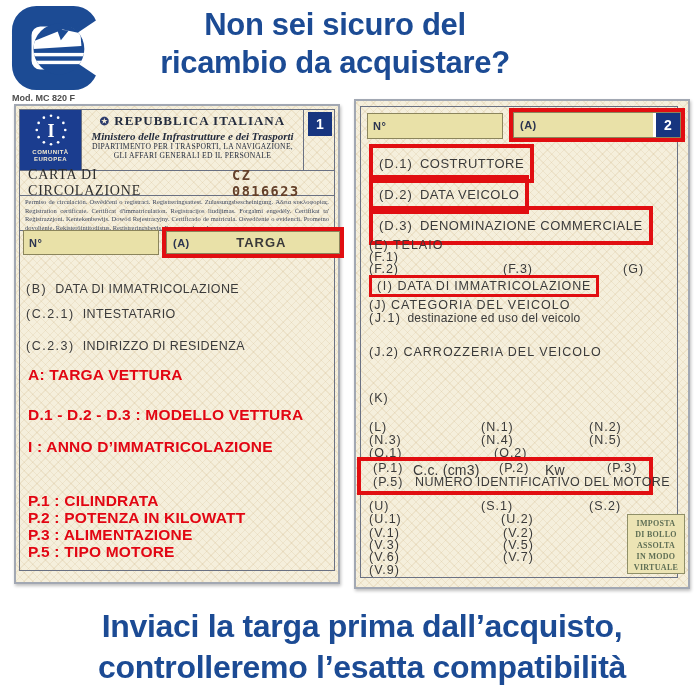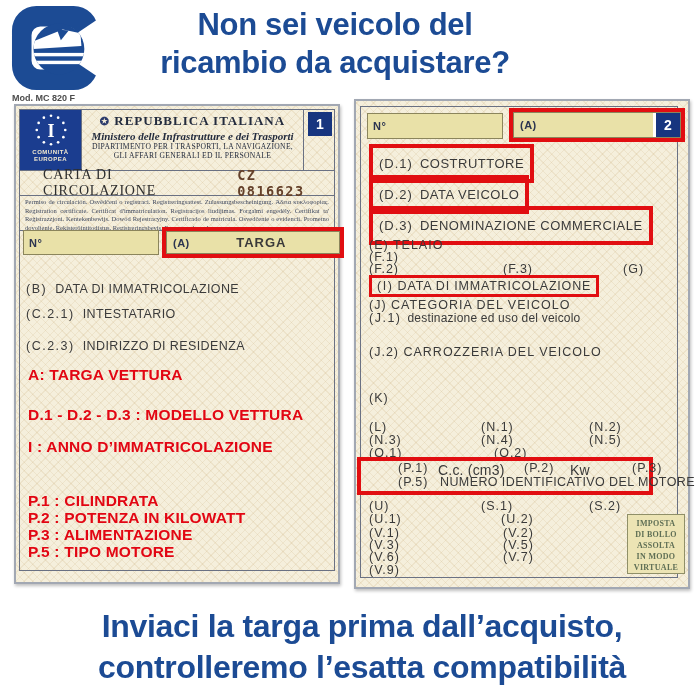--- a/index.html
+++ b/index.html
@@ -36,21 +36,21 @@
   .republic{font-size:13px;font-weight:bold;letter-spacing:1px;}
   .emblem-glyph{font-size:11px;color:#2b3a6b;}
   .ministry{font-size:11px;font-weight:bold;font-style:italic;margin-top:1px;}
   .dept{font-size:7.6px;letter-spacing:0.3px;line-height:9px;}
   .hdr-right{width:30px;border-left:1px solid #6a7183;position:relative;}
   .page-badge{width:24px;height:24px;background:#17357f;color:#fff;font-weight:bold;font-size:14px;
               display:flex;align-items:center;justify-content:center;}
   .badge-corner{position:absolute;top:2px;right:2px;}
   .carta-row{border-bottom:1px solid #6a7183;height:24px;display:flex;align-items:center;
              padding:0 8px;font-family:"Liberation Serif",serif;}
-  .carta-title{font-size:14px;letter-spacing:0.8px;color:#2e2e2e;margin-left:15px;}
+  .carta-title{font-size:14px;letter-spacing:0.8px;color:#2e2e2e;}
   .serial{margin-left:22px;font-family:"DejaVu Sans Mono",monospace;font-weight:bold;
           font-size:13.5px;letter-spacing:1.5px;color:#64402a;}
   .multilingual{border-bottom:1px solid #6a7183;padding:2px 5px;height:30px;overflow:hidden;
                 font-family:"Liberation Serif",serif;font-size:6.5px;line-height:8.5px;
                 color:#3f4960;text-align:justify;}
 
   
   .field{background:#e9e1a8;border:1px solid #8b855c;display:flex;align-items:center;box-sizing:border-box;}
   .fl{font-size:11px;font-weight:bold;color:#2b3450;letter-spacing:0.5px;}
   .fv{flex:1;text-align:center;font-size:13px;color:#3a3a3a;letter-spacing:1px;font-weight:600;}
@@ -79,21 +79,21 @@
   .fc{position:absolute;white-space:nowrap;letter-spacing:1px;}
   .fc0{left:8px;}.fc1{left:120px;}.fc2{left:228px;}
   .fr-f .fc1{left:142px;}.fr-f .fc2{left:262px;}
   .fr-o .fc1{left:133px;}
   .fr-u1 .fc1{left:140px;}
   .fr-v .fc1{left:142px;}
   .lowlbl{margin-left:6px;letter-spacing:0.2px;font-size:12px;}
   .ibox{position:absolute;left:8px;top:168px;border:3px solid #e10e11;padding:1px 5px;
         font-size:12.5px;letter-spacing:0.8px;color:#3a3a3a;white-space:nowrap;}
   .pbox{position:absolute;left:-4px;top:350px;width:296px;height:38px;border:4px solid #e10e11;
-        box-sizing:border-box;padding-left:25px;}
+        box-sizing:border-box;}
   .pline{position:relative;height:14px;font-size:12.5px;color:#3a3a3a;}
   .pc{position:absolute;white-space:nowrap;letter-spacing:1px;}
   .punit{font-size:14px;letter-spacing:0.2px;}
   .stamp{position:absolute;left:266px;top:407px;width:58px;height:60px;background:#ece4b4;
          border:1px solid #8f8f68;text-align:center;font-family:"Liberation Serif",serif;
          font-size:8px;line-height:11px;color:#5f6f55;padding-top:3px;box-sizing:border-box;
          letter-spacing:0.3px;font-weight:bold;}
 </style>
 </head>
 <body>
@@ -110,21 +110,21 @@
       </clipPath>
     <g clip-path="url(#discClip)">
       <polygon points="24,38 54,26 72,30 73,43 24,46" fill="#ffffff"></polygon>
       <polygon points="48,26 60,27 52,37" fill="#1c4b94"></polygon>
       <rect x="22" y="50" width="56" height="3.5" fill="#ffffff"></rect>
       <rect x="22" y="58" width="56" height="3.5" fill="#ffffff"></rect>
     </g>
   </svg>
 
   <div class="title">
-    <div>Non sei veicolo del</div>
+    <div>Non sei sicuro del</div>
     <div>ricambio da acquistare?</div>
   </div>
 
   <div class="mod-ref">Mod. MC 820 F</div>
 
   <div class="panel left-panel">
     <div class="inner inner-l">
 
       <div class="hdr-row">
         <div class="eu-cell">

